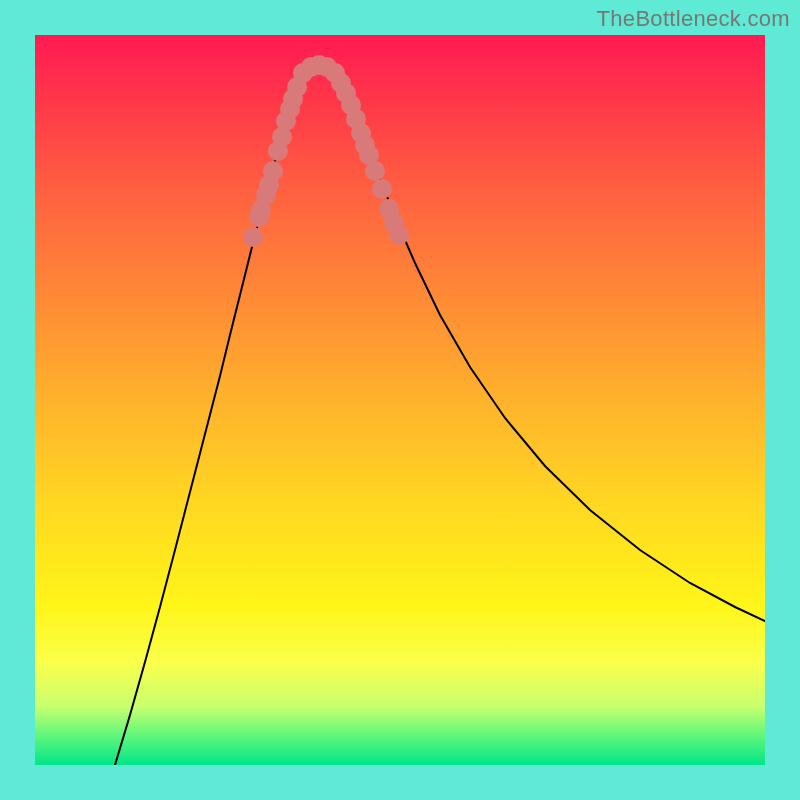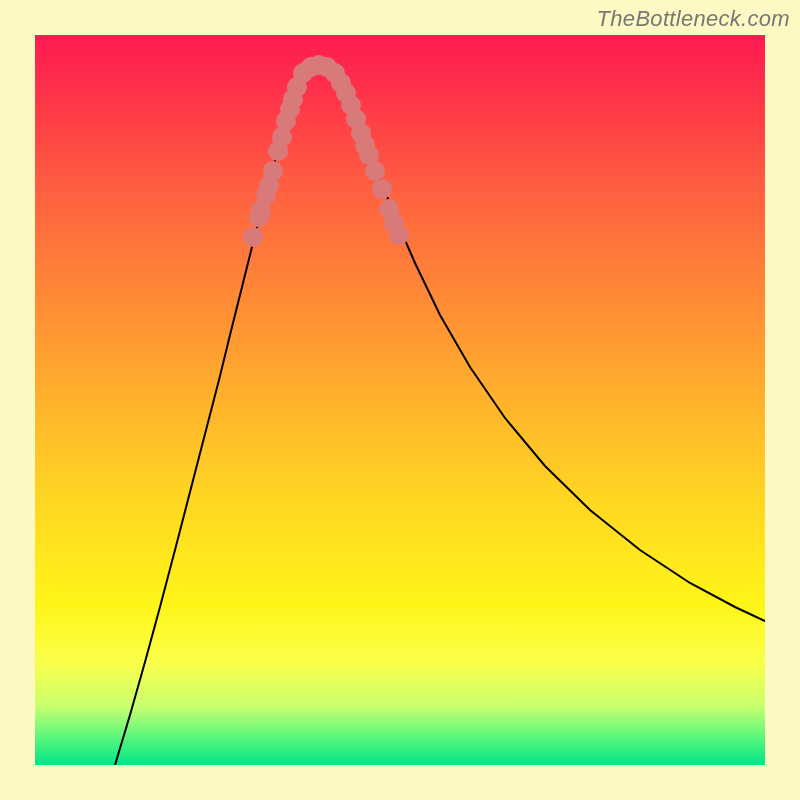--- a/index.html
+++ b/index.html
@@ -8,22 +8,21 @@
     width: 800px;
     height: 800px;
     background: #000;
     overflow: hidden;
     font-family: Arial, Helvetica, sans-serif;
   }
   .frame {
     position: relative;
     width: 800px;
     height: 800px;
-    background: #fef9c3;
-    font-style: italic;
+    background: #5eead4;
   }
   .plot-area {
     position: absolute;
     left: 35px;
     top: 35px;
     width: 730px;
     height: 730px;
     
     background: linear-gradient(
       to bottom,

